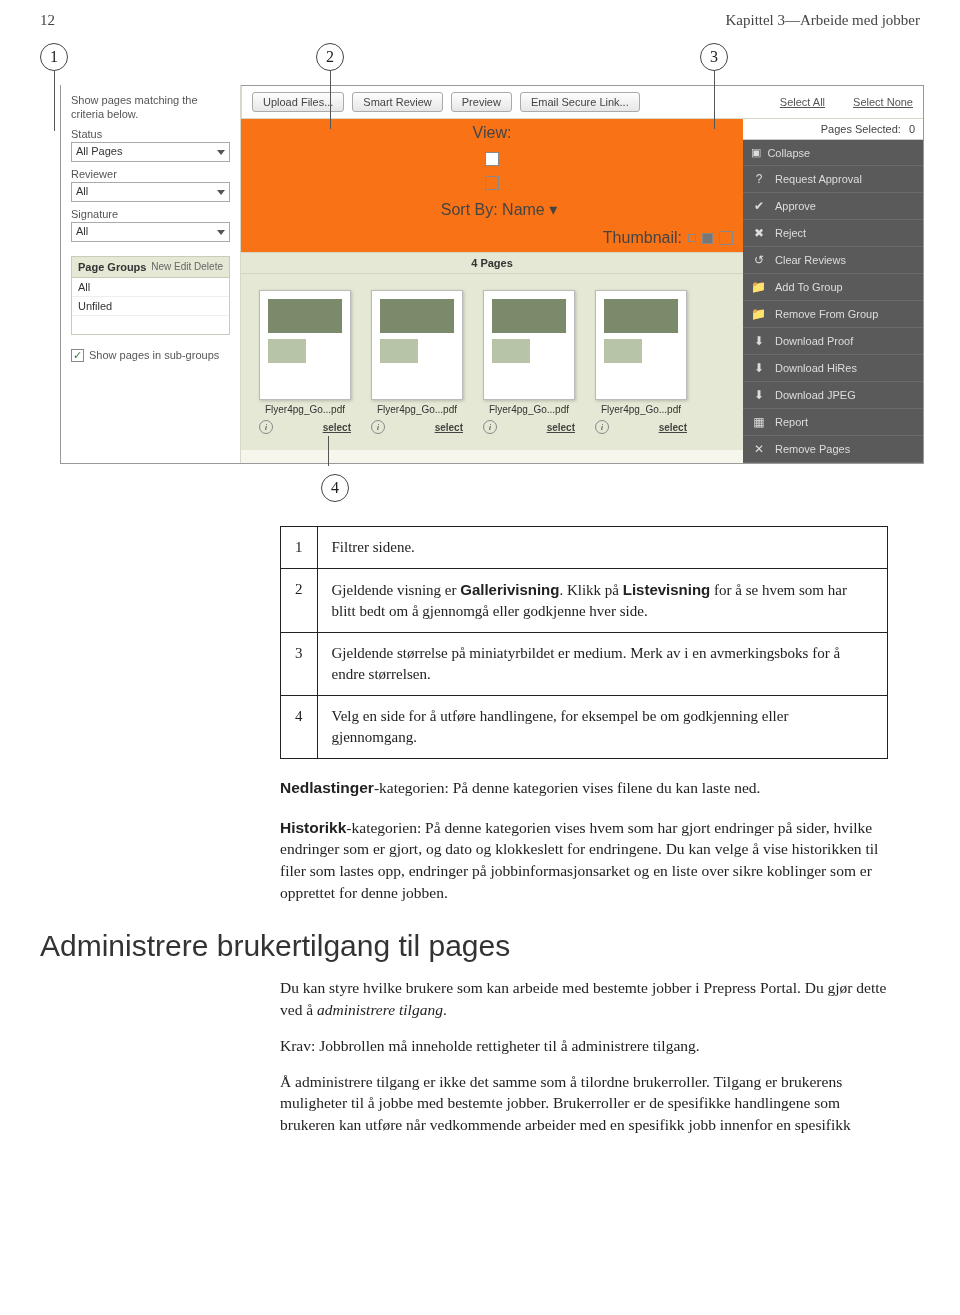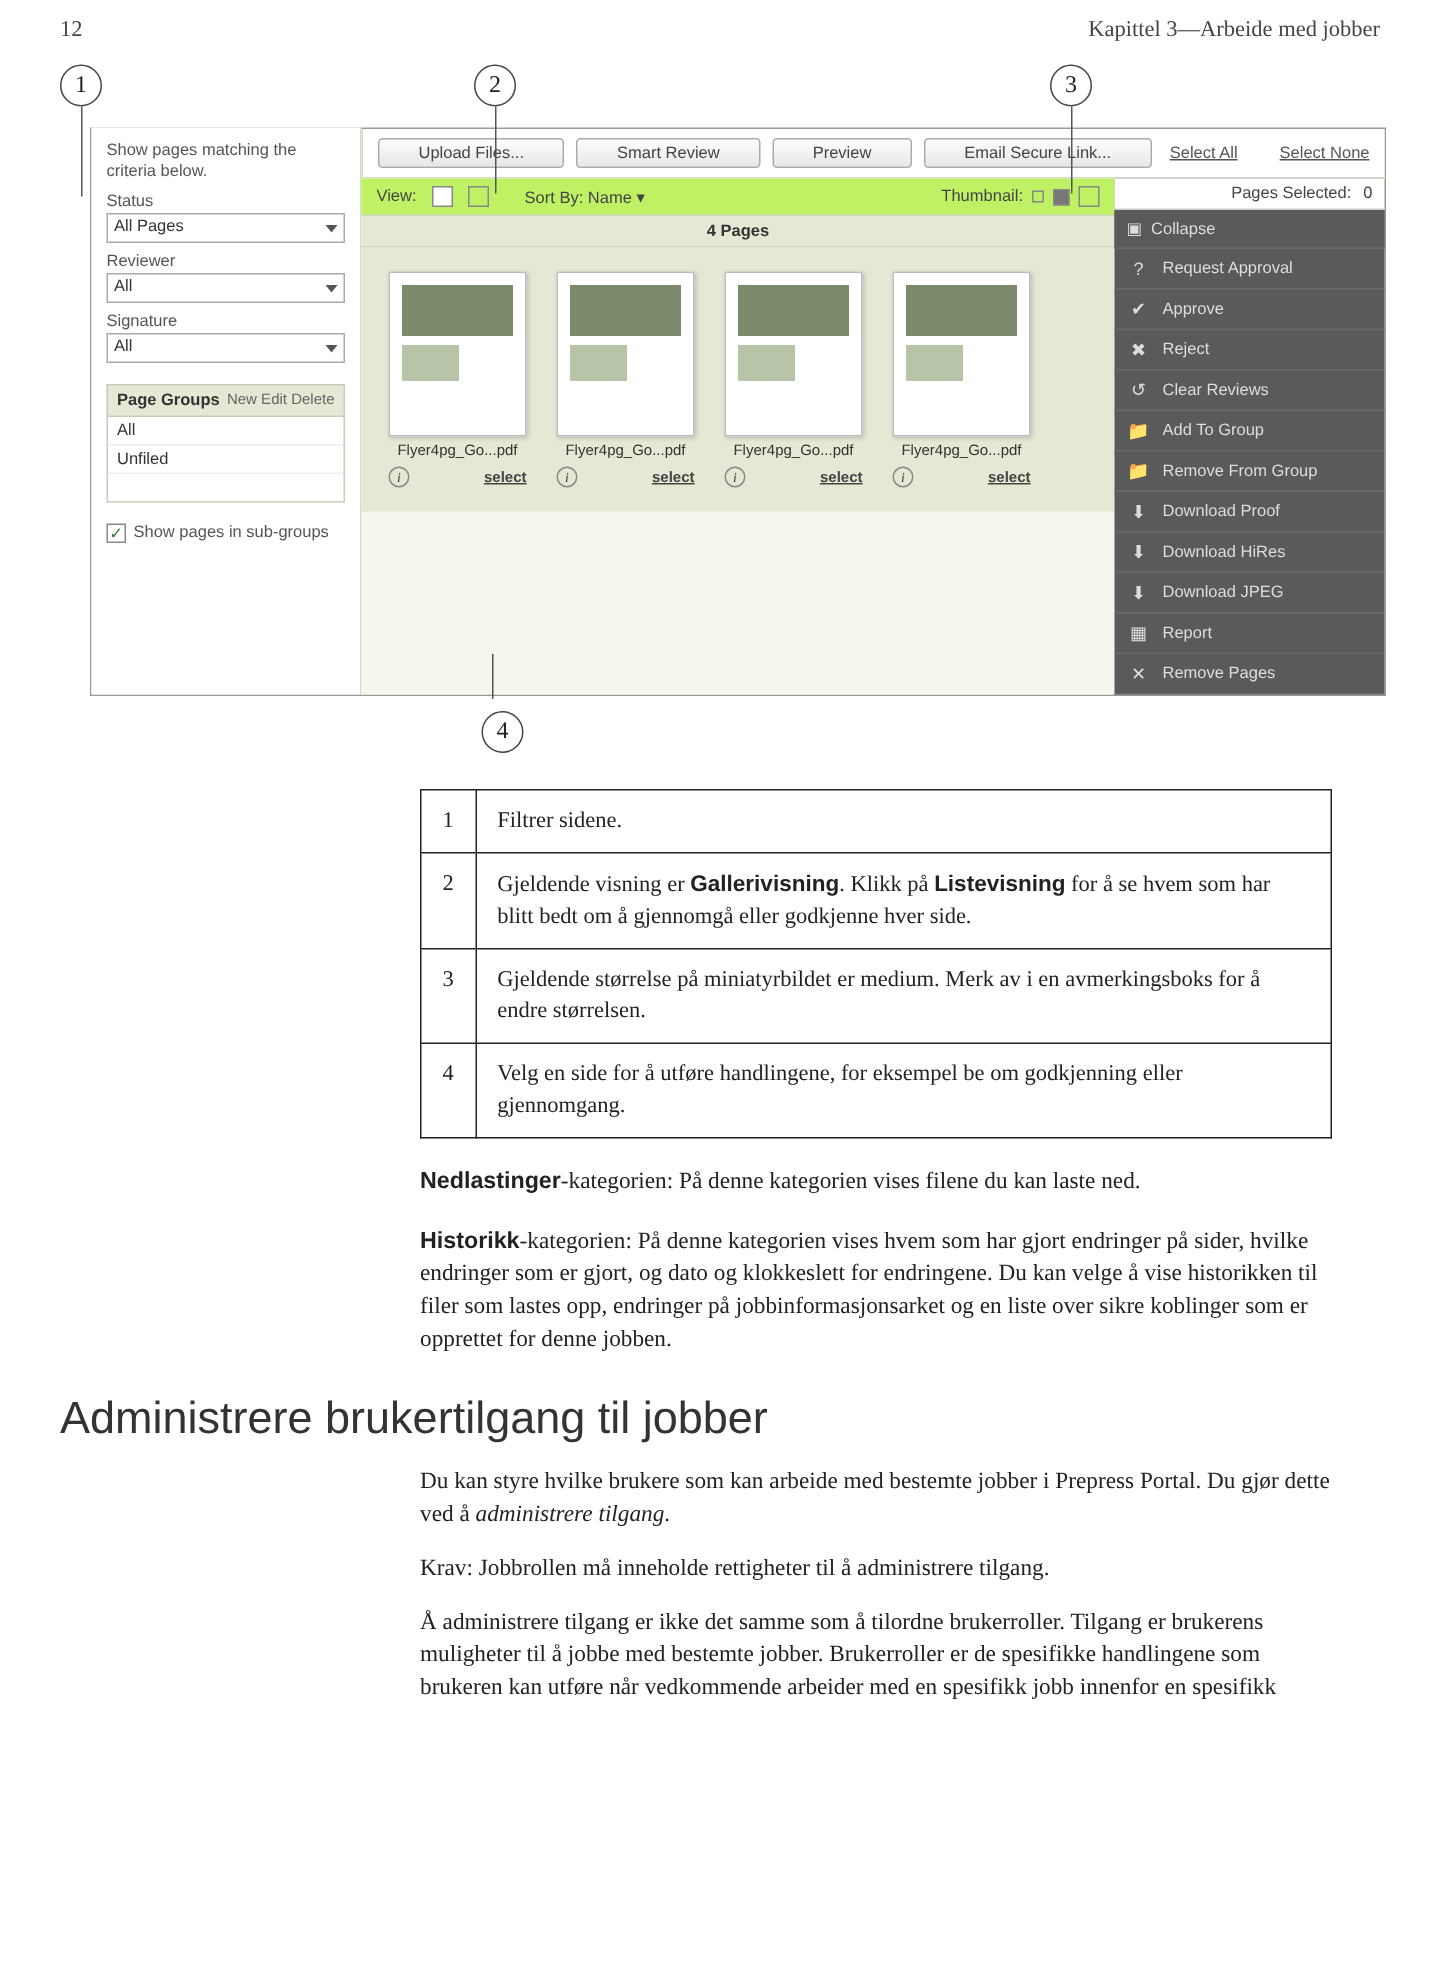--- a/index.html
+++ b/index.html
@@ -30,25 +30,25 @@
   .ss-groups-head { display: flex; justify-content: space-between; align-items: center; background: #e4e8d4; padding: 4px 6px; margin-top: 14px; border: 1px solid #c8ccb8; font-weight: bold; }
   .ss-groups-actions { font-weight: normal; color: #666; font-size: 10px; }
   .ss-groups-list { border: 1px solid #c8ccb8; border-top: none; }
   .ss-group-item { padding: 3px 6px; font-size: 11px; border-bottom: 1px solid #eee; }
   .ss-group-item:last-child { border-bottom: none; }
   .ss-checkbox-row { display: flex; align-items: center; gap: 5px; margin-top: 14px; font-size: 11px; color: #555; }
   .ss-checkbox { width: 13px; height: 13px; border: 1px solid #888; display: inline-flex; align-items: center; justify-content: center; color: #3a7a3a; font-size: 11px; }
   
   .ss-center { flex: 1; background: #f6f6ec; }
   .ss-toolbar { display: flex; align-items: center; gap: 8px; padding: 6px 10px; border-bottom: 1px solid #d8d8c8; background: #fff; flex-wrap: wrap; }
-  .ss-btn { border: 1px solid #aaa; border-radius: 3px; padding: 3px 26px; background: linear-gradient(#fefefe, #e6e6e6); font-size: 11px; color: #444; white-space: nowrap; }
+  .ss-btn { border: 1px solid #aaa; border-radius: 3px; padding: 3px 10px; background: linear-gradient(#fefefe, #e6e6e6); font-size: 11px; color: #444; white-space: nowrap; }
   .ss-toolbar-right { margin-left: auto; display: flex; align-items: center; gap: 28px; font-size: 11px; color: #555; }
   .ss-link { text-decoration: underline; }
   
-  .ss-viewbar { display: flex; align-items: center; gap: 10px; padding: 5px 10px; background: #bef264; border-bottom: 1px solid #d2d6c2; font-size: 11px; color: #444; }
+  .ss-viewbar { display: flex; align-items: center; gap: 10px; padding: 5px 10px; background: #f97316; border-bottom: 1px solid #d2d6c2; font-size: 16px; color: #444; flex-direction: column; }
   .ss-viewbar .icon-box { width: 14px; height: 14px; border: 1px solid #888; display: inline-block; }
   .ss-thumbsize { margin-left: auto; display: flex; align-items: center; gap: 6px; }
   .ss-thumbsize .sq { border: 1px solid #888; display: inline-block; }
   .ss-count { text-align: center; padding: 4px; font-weight: bold; background: #e4e8d4; border-bottom: 1px solid #d2d6c2; }
   
   .ss-thumbs { display: flex; gap: 20px; padding: 16px 18px; background: #e4e8d4; }
   .ss-thumb { width: 92px; }
   .ss-thumb-img { width: 92px; height: 110px; background: #fff; border: 1px solid #bbb; box-shadow: 1px 1px 3px rgba(0,0,0,0.2); position: relative; overflow: hidden; }
   .ss-thumb-img .deco1 { position: absolute; top: 8px; left: 8px; right: 8px; height: 34px; background: #7a8a6a; }
   .ss-thumb-img .deco2 { position: absolute; top: 48px; left: 8px; width: 38px; height: 24px; background: #b8c4a8; }
@@ -292,19 +292,19 @@
     </table>
 </div>
 
 <p class="para">
   <b>Nedlastinger</b><span>-kategorien: På denne kategorien vises filene du kan laste ned.</span>
 </p>
 <p class="para">
   <b>Historikk</b><span>-kategorien: På denne kategorien vises hvem som har gjort endringer på sider, hvilke endringer som er gjort, og dato og klokkeslett for endringene. Du kan velge å vise historikken til filer som lastes opp, endringer på jobbinformasjonsarket og en liste over sikre koblinger som er opprettet for denne jobben.</span>
 </p>
 
-<h2 class="h2">Administrere brukertilgang til jobber</h2>
+<h2 class="h2">Administrere brukertilgang til pages</h2>
 
 <p class="body-para">
   <span>Du kan styre hvilke brukere som kan arbeide med bestemte jobber i Prepress Portal. Du gjør dette ved å </span><i>administrere tilgang</i><span>.</span>
 </p>
 <p class="body-para">Krav: Jobbrollen må inneholde rettigheter til å administrere tilgang.</p>
 <p class="body-para">Å administrere tilgang er ikke det samme som å tilordne brukerroller. Tilgang er brukerens muligheter til å jobbe med bestemte jobber. Brukerroller er de spesifikke handlingene som brukeren kan utføre når vedkommende arbeider med en spesifikk jobb innenfor en spesifikk</p>
 
 </body></html>

